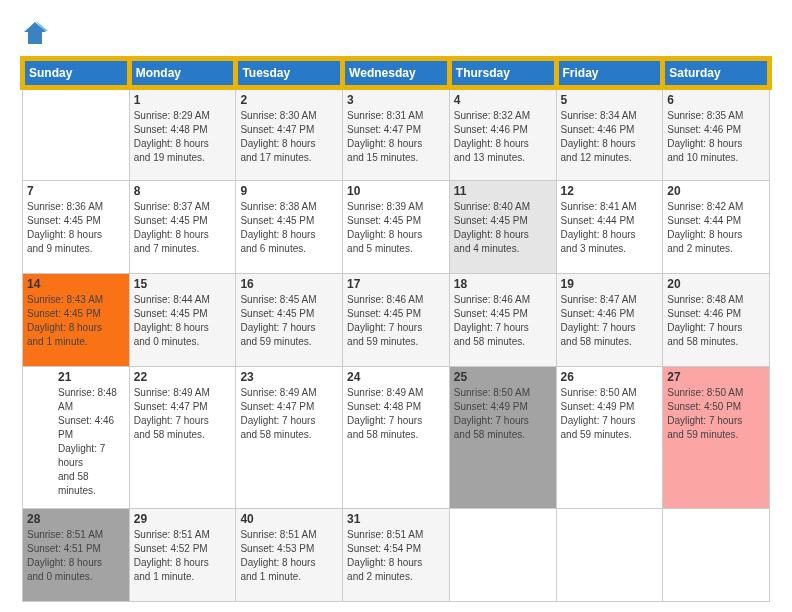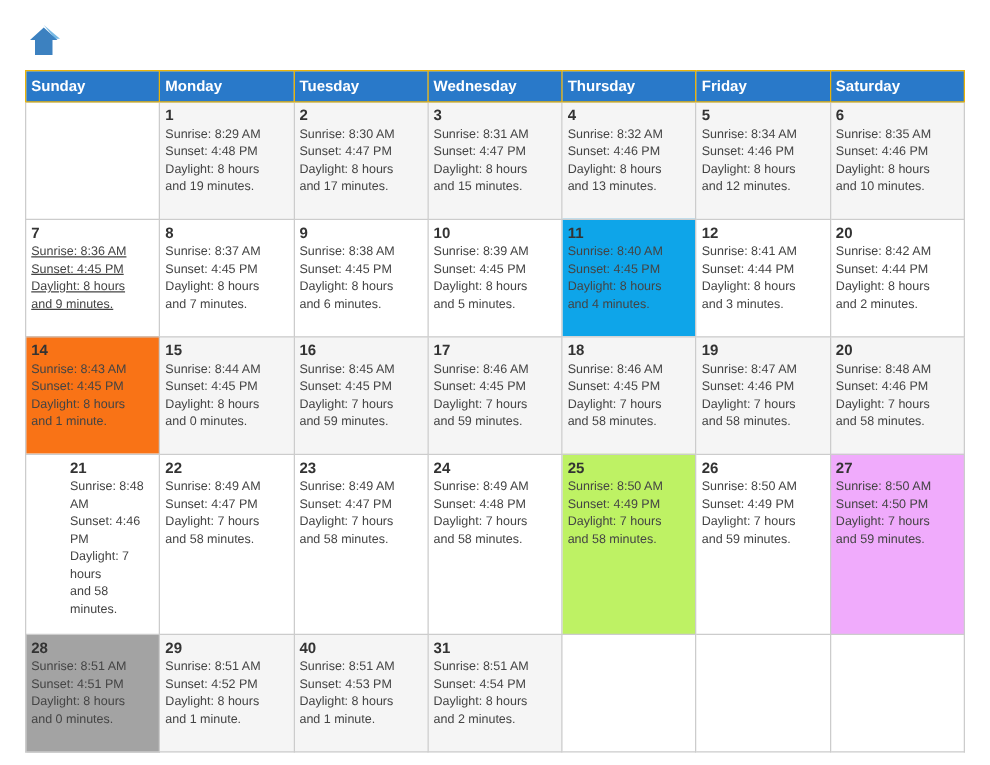--- a/index.html
+++ b/index.html
@@ -66,21 +66,21 @@
       width: 100%;
       table-layout: fixed;
     }
     .calendar th {
       background-color: #2979c9;
       color: white;
       font-size: 12px;
       font-weight: bold;
       padding: 5px 4px;
       text-align: left;
-      border: 1px solid #eab308;
+      border: 5px solid #eab308;
     }
     .calendar td {
       border: 1px solid #ccc;
       vertical-align: top;
       padding: 3px 4px;
       font-size: 9.5px;
       color: #333;
       background: #fff;
       height: 88px;
     }
@@ -183,21 +183,21 @@
             <span class="day-number">6</span>
             <div class="day-info" style="white-space: pre-line;">Sunrise: 8:35 AM
 Sunset: 4:46 PM
 Daylight: 8 hours
 and 10 minutes.</div>
           </td>
         </tr>
         <tr>
           <td style="background-color: rgb(255, 255, 255);">
             <span class="day-number">7</span>
-            <div class="day-info" style="white-space: pre-line; text-decoration: underline;">Sunrise: 8:36 AM
+            <div class="day-info" style="white-space: pre-line;">Sunrise: 8:36 AM
 Sunset: 4:45 PM
 Daylight: 8 hours
 and 9 minutes.</div>
           </td>
           <td style="background-color: rgb(255, 255, 255);">
             <span class="day-number">8</span>
             <div class="day-info" style="white-space: pre-line;">Sunrise: 8:37 AM
 Sunset: 4:45 PM
 Daylight: 8 hours
 and 7 minutes.</div>
@@ -209,21 +209,21 @@
 Daylight: 8 hours
 and 6 minutes.</div>
           </td>
           <td style="background-color: rgb(255, 255, 255);">
             <span class="day-number">10</span>
             <div class="day-info" style="white-space: pre-line;">Sunrise: 8:39 AM
 Sunset: 4:45 PM
 Daylight: 8 hours
 and 5 minutes.</div>
           </td>
-          <td style="background-color: #0ea5e9;">
+          <td style="background-color: #e5e5e5;">
             <span class="day-number">11</span>
             <div class="day-info" style="white-space: pre-line;">Sunrise: 8:40 AM
 Sunset: 4:45 PM
 Daylight: 8 hours
 and 4 minutes.</div>
           </td>
           <td style="background-color: rgb(255, 255, 255);">
             <span class="day-number">12</span>
             <div class="day-info" style="white-space: pre-line;">Sunrise: 8:41 AM
 Sunset: 4:44 PM
@@ -311,35 +311,35 @@
 Daylight: 7 hours
 and 58 minutes.</div>
           </td>
           <td style="background-color: rgb(255, 255, 255);">
             <span class="day-number">24</span>
             <div class="day-info" style="white-space: pre-line;">Sunrise: 8:49 AM
 Sunset: 4:48 PM
 Daylight: 7 hours
 and 58 minutes.</div>
           </td>
-          <td style="background-color: #bef264;">
+          <td style="background-color: #a3a3a3;">
             <span class="day-number">25</span>
             <div class="day-info" style="white-space: pre-line;">Sunrise: 8:50 AM
 Sunset: 4:49 PM
 Daylight: 7 hours
 and 58 minutes.</div>
           </td>
           <td style="background-color: rgb(255, 255, 255);">
             <span class="day-number">26</span>
             <div class="day-info" style="white-space: pre-line;">Sunrise: 8:50 AM
 Sunset: 4:49 PM
 Daylight: 7 hours
 and 59 minutes.</div>
           </td>
-          <td style="background-color: #f0abfc;">
+          <td style="background-color: #fca5a5;">
             <span class="day-number">27</span>
             <div class="day-info" style="white-space: pre-line;">Sunrise: 8:50 AM
 Sunset: 4:50 PM
 Daylight: 7 hours
 and 59 minutes.</div>
           </td>
         </tr>
         <tr>
           <td style="background-color: #a3a3a3;">
             <span class="day-number">28</span>

